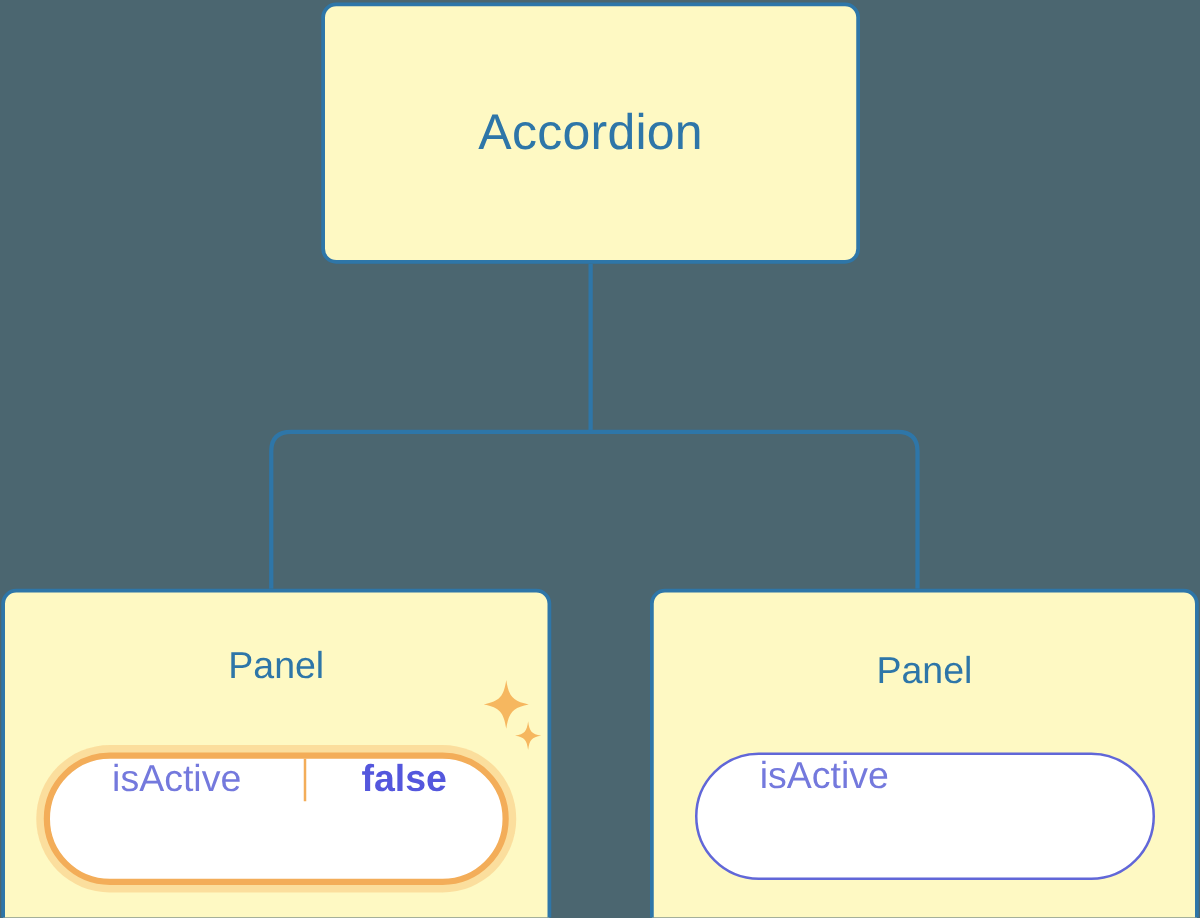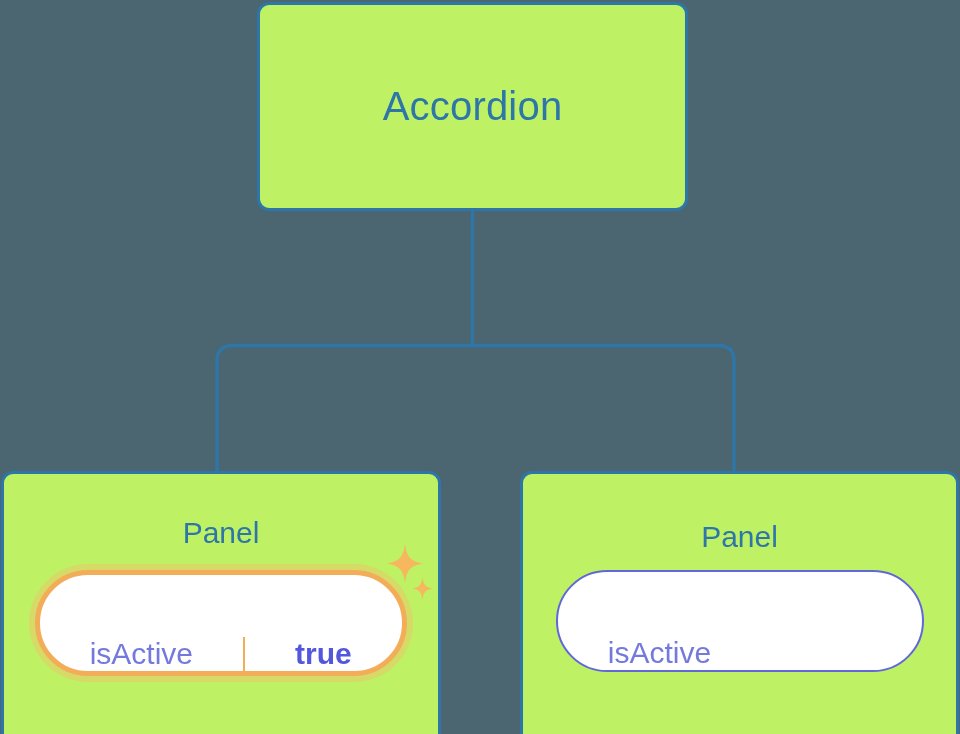--- a/index.html
+++ b/index.html
@@ -25,21 +25,21 @@
     position: absolute;
     left: 0;
     top: 0;
     width: 960px;
     height: 734px;
     pointer-events: none;
   }
   
   .node {
     position: absolute;
-    background: #bef264;
+    background: #fef9c3;
     border: 3px solid #2e76a8;
     border-radius: 12px;
     box-sizing: border-box;
   }
   .node-root {
     left: 257px;
     top: 2px;
     width: 431px;
     height: 209px;
     display: flex;
@@ -85,24 +85,25 @@
     display: flex;
     align-items: center;
     justify-content: center;
   }
   .node-panel-right .pill-wrap {
     margin-top: 18px;
   }
   .pill {
     position: relative;
     display: flex;
-    align-items: flex-end;
+    align-items: flex-start;
     box-sizing: border-box;
     border-radius: 999px;
     background: #ffffff;
+    margin-top: 32px;
   }
   .pill-plain {
     border: 2px solid #6167d8;
     height: 102px;
     width: 368px;
   }
   .pill-highlight {
     border: 5px solid #f3ad59;
     box-shadow: 0 0 0 6px rgba(247, 186, 104, 0.42);
     height: 106px;
@@ -158,21 +159,21 @@
 
   <div class="node node-root">
     <span class="node-title-root">Accordion</span>
   </div>
 
   <div class="node node-panel node-panel-left">
     <span class="node-title-panel">Panel</span>
     <div class="pill-wrap">
       <div class="pill pill-highlight">
         <div class="pill-cell pill-key">isActive</div>
-        <div class="pill-cell pill-val">true</div>
+        <div class="pill-cell pill-val">false</div>
       </div>
     </div>
   </div>
 
   <svg class="sparkles" viewBox="0 0 72 72" width="72" height="72" xmlns="http://www.w3.org/2000/svg">
     <path d="M29 4 C31 17 34 21 47 23.5 C34 26 31 30 29 43 C27 30 24 26 11 23.5 C24 21 27 17 29 4 Z" fill="#f6b75f"></path>
     <path d="M46.5 37 C47.6 45 49.2 47.4 57 48.5 C49.2 49.6 47.6 52 46.5 60 C45.4 52 43.8 49.6 36 48.5 C43.8 47.4 45.4 45 46.5 37 Z" fill="#f6b75f"></path>
   </svg>
 
   <div class="node node-panel node-panel-right">

